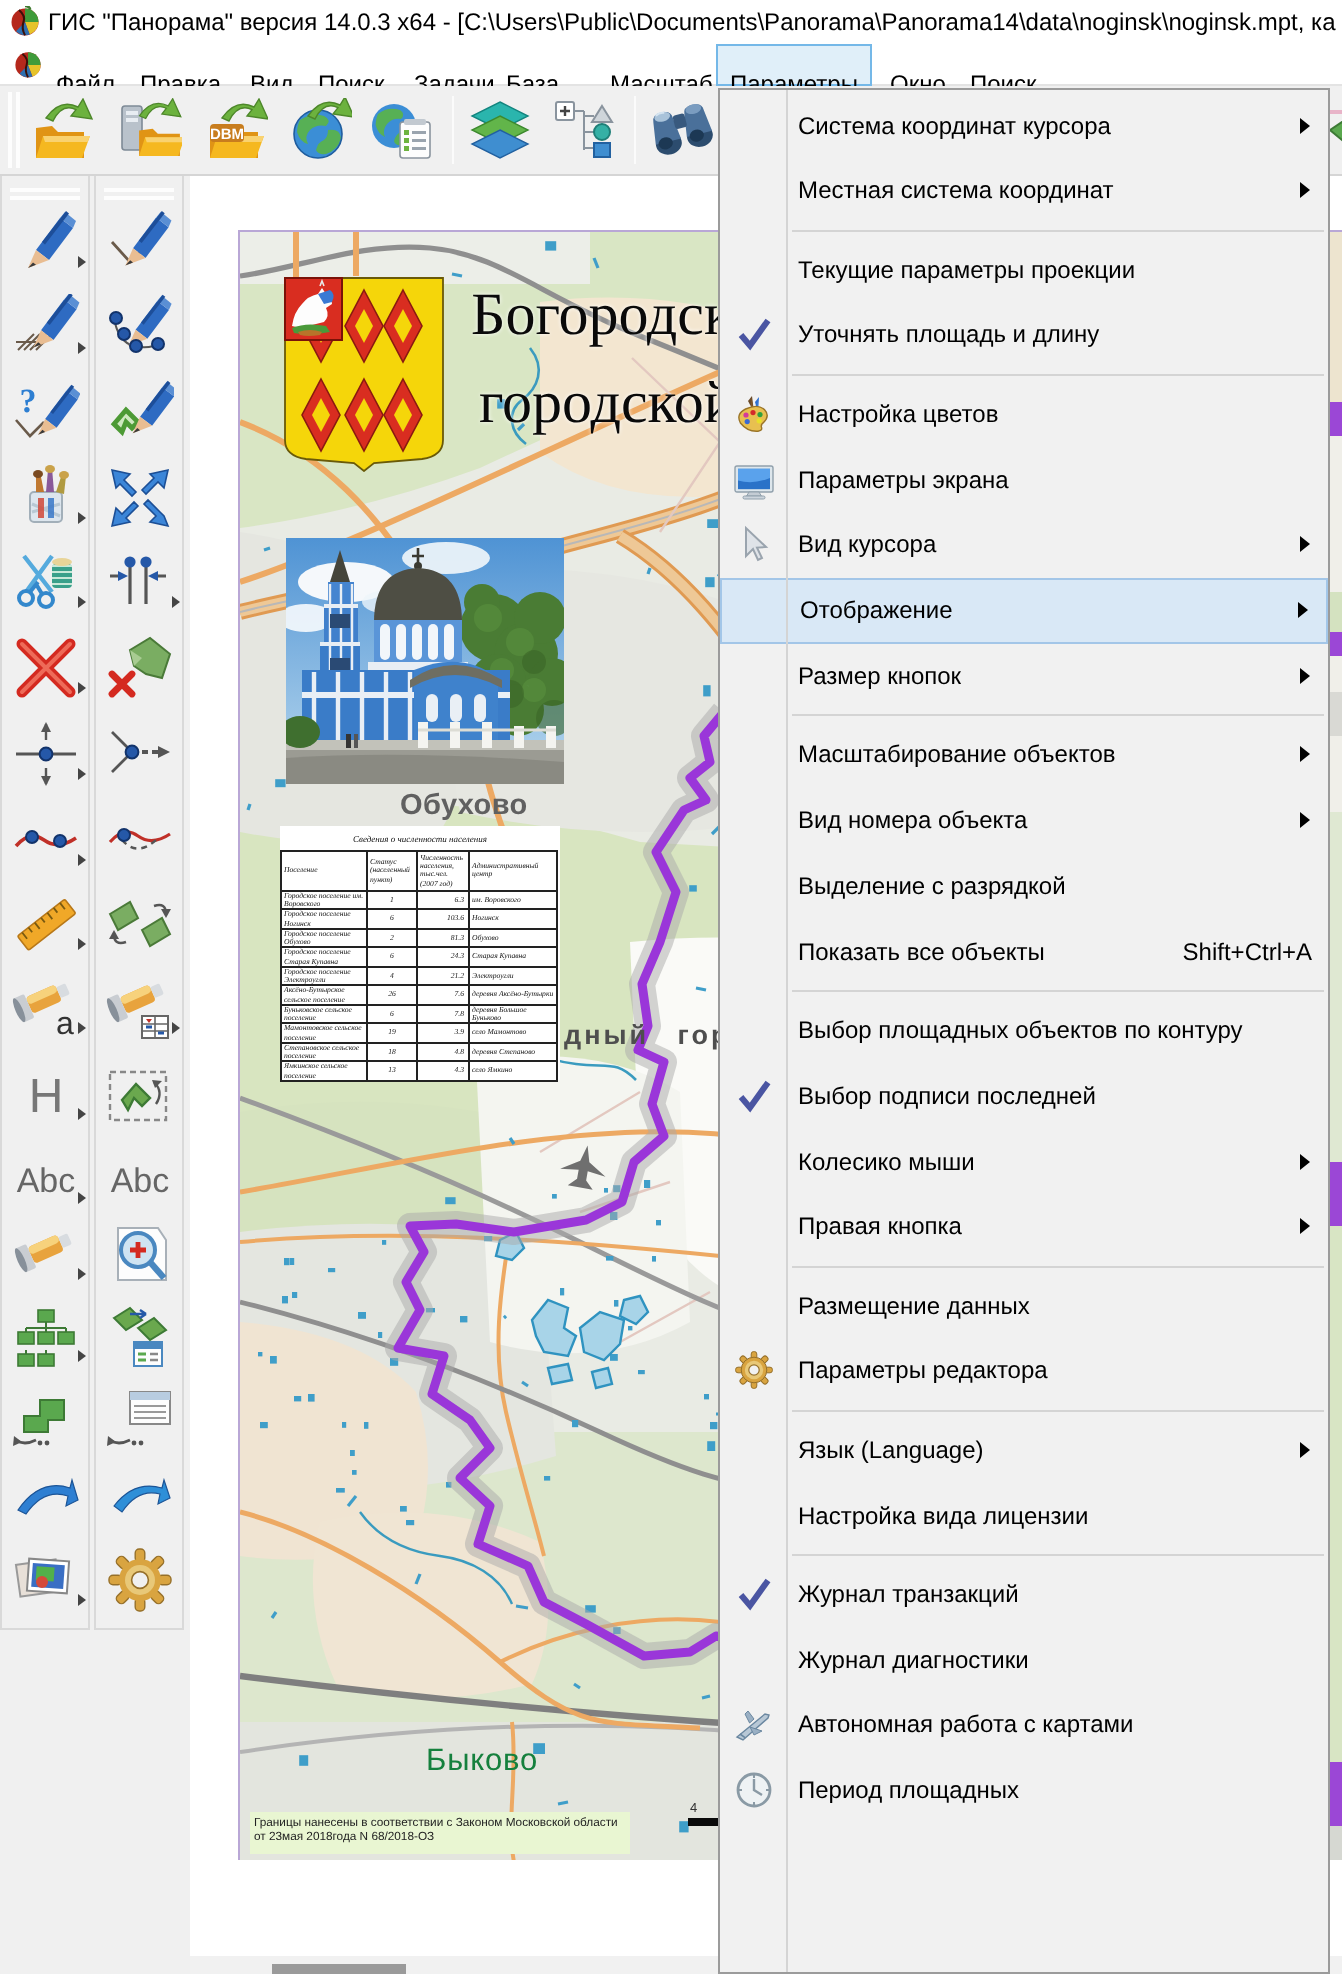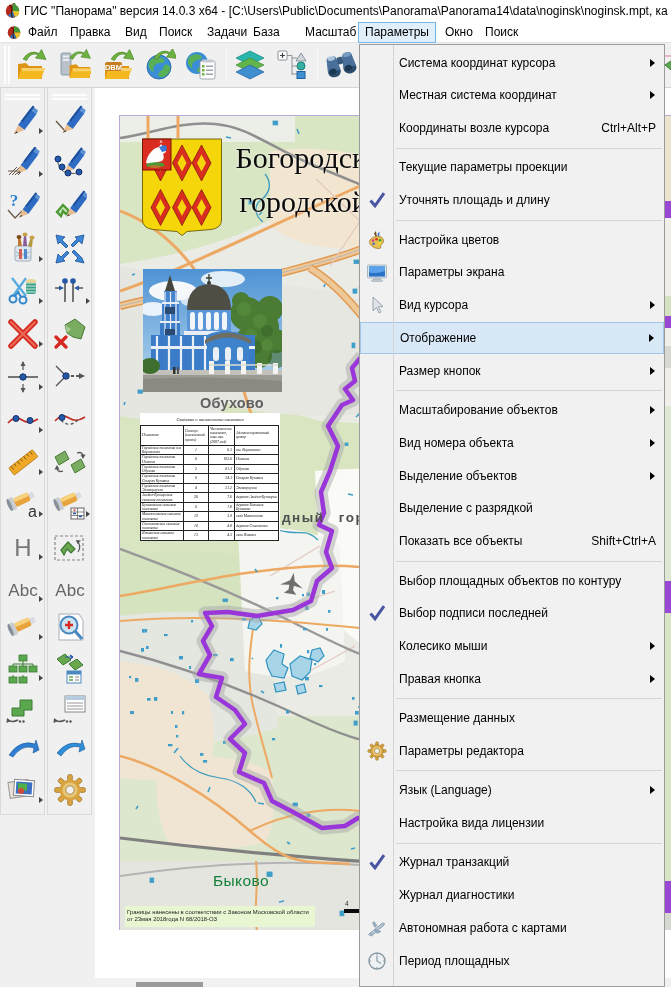--- a/index.html
+++ b/index.html
@@ -3,21 +3,21 @@
 <style>
 *{margin:0;padding:0;box-sizing:border-box;}
 html,body{width:671px;height:987px;overflow:hidden;background:#fff;font-family:"Liberation Sans",sans-serif;}
 #app{position:relative;width:671px;height:987px;overflow:hidden;}
 .abs{position:absolute;}
 
 #titlebar{position:absolute;left:0;top:0;width:671px;height:22px;background:#fff;}
 #titlebar .txt{position:absolute;left:24px;top:4px;font-size:12px;color:#000;white-space:nowrap;}
 
 #menubar{position:absolute;left:0;top:22px;width:671px;height:21px;background:#fff;border-bottom:1px solid #e3e3e3;}
-.mitem{position:absolute;top:3px;font-size:12px;color:#000;white-space:nowrap;}
+.mitem{position:absolute;top:13px;font-size:12px;color:#000;white-space:nowrap;}
 #mhl{position:absolute;left:358px;top:0px;width:78px;height:21px;background:#e0eff9;border:1px solid #74b8e8;}
 
 #toolbar{position:absolute;left:0;top:43px;width:671px;height:45px;background:#f0f0f0;border-bottom:1px solid #d5d5d5;}
 .tgrip{position:absolute;top:3px;width:1px;height:38px;background:#bbb;border-right:2px solid #fdfdfd;}
 .tsep{position:absolute;top:5px;width:1px;height:34px;background:#d8d8d8;border-right:1px solid #fbfbfb;}
 .ticon{position:absolute;top:6px;width:32px;height:32px;}
 
 #dock{position:absolute;left:0;top:88px;width:95px;height:899px;background:#f0f0f0;}
 #dock .col{position:absolute;top:0;width:45px;height:727px;background:#f0f0f0;border:1px solid #d9d9d9;border-top:none;}
 .hgrip{position:absolute;left:4px;width:36px;height:1px;background:#bbb;border-bottom:2px solid #fdfdfd;}
@@ -844,24 +844,20 @@
   <div id="ddgut"></div>
   <div style="height:1.2px"></div>
   <div class="dditem">
         <span class="lbl">Система координат курсора</span>
         <span class="ar"></span>
       </div>
   <div class="dditem">
         <span class="lbl">Местная система координат</span>
         <span class="ar"></span>
       </div>
-  <div class="dditem">
-        <span class="lbl">Координаты возле курсора</span>
-        <span class="sc">Ctrl+Alt+P</span>
-      </div>
   <div class="ddsep">
         <div></div>
       </div>
   <div class="dditem">
         <span class="lbl">Текущие параметры проекции</span>
       </div>
   <div class="dditem">
         <svg class="chk" viewBox="0 0 20 20">
           <path d="M3.5 10.5 L8 15.8 L17 3.2" stroke="#4a55a2" stroke-width="3" fill="none"></path>
         </svg>
@@ -912,24 +908,20 @@
       </div>
   <div class="ddsep">
         <div></div>
       </div>
   <div class="dditem">
         <span class="lbl">Масштабирование объектов</span>
         <span class="ar"></span>
       </div>
   <div class="dditem">
         <span class="lbl">Вид номера объекта</span>
-        <span class="ar"></span>
-      </div>
-  <div class="dditem">
-        <span class="lbl">Выделение объектов</span>
         <span class="ar"></span>
       </div>
   <div class="dditem">
         <span class="lbl">Выделение с разрядкой</span>
       </div>
   <div class="dditem">
         <span class="lbl">Показать все объекты</span>
         <span class="sc">Shift+Ctrl+A</span>
       </div>
   <div class="ddsep">

